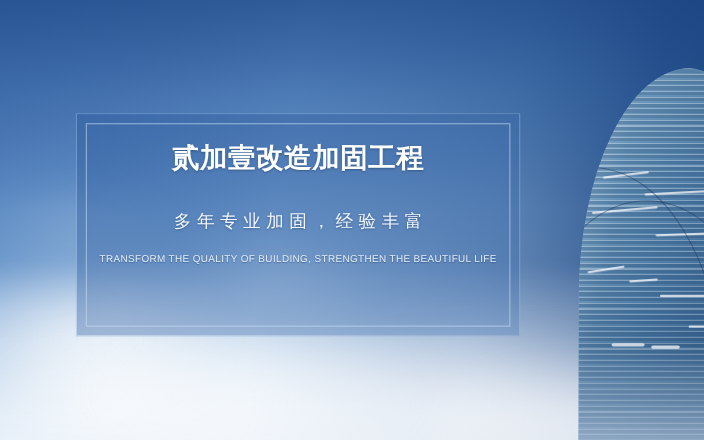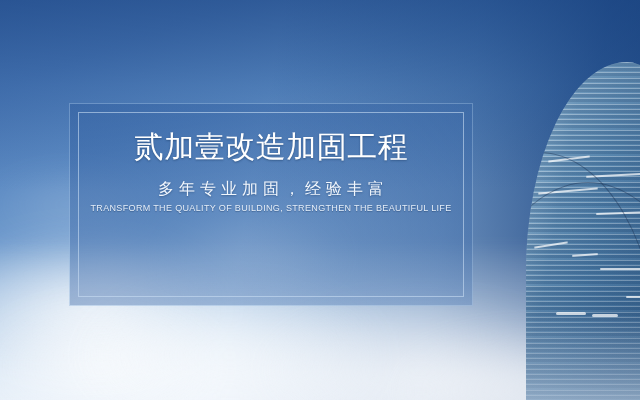--- a/index.html
+++ b/index.html
@@ -171,52 +171,52 @@
     flex-direction: column;
     align-items: center;
     justify-content: flex-start;
     padding-top: 27px;
     box-sizing: border-box;
   }
 
   
   .headline {
     color: #ffffff;
-    font-size: 30px;
-    font-weight: normal;
+    font-size: 25px;
+    font-weight: bold;
     letter-spacing: 0.5px;
     line-height: 1.08;
     text-shadow: 0 1px 2px rgba(18,46,84,0.45);
     white-space: nowrap;
   }
   .subline {
     color: #f2f7fd;
     font-size: 16px;
     font-weight: normal;
     letter-spacing: 5px;
     padding-left: 5px;
-    margin-top: 16px;
+    margin-top: 33px;
     text-shadow: 0 1px 2px rgba(18,46,84,0.40);
     white-space: nowrap;
   }
   .tagline {
     color: #ffffff;
     font-size: 19px;
     font-weight: bold;
     letter-spacing: 0.5px;
     margin-top: 14px;
     text-shadow: 0 1px 2px rgba(18,46,84,0.45);
     white-space: nowrap;
   }
   .english {
     color: #e4edf8;
     font-size: 9px;
     font-weight: normal;
     letter-spacing: 0.35px;
-    margin-top: 3px;
+    margin-top: 18px;
     text-shadow: 0 1px 1px rgba(18,46,84,0.40);
     white-space: nowrap;
   }
 </style>
 </head>
 <body>
 
 <div id="banner">
 
   <div class="sky-base"></div>

